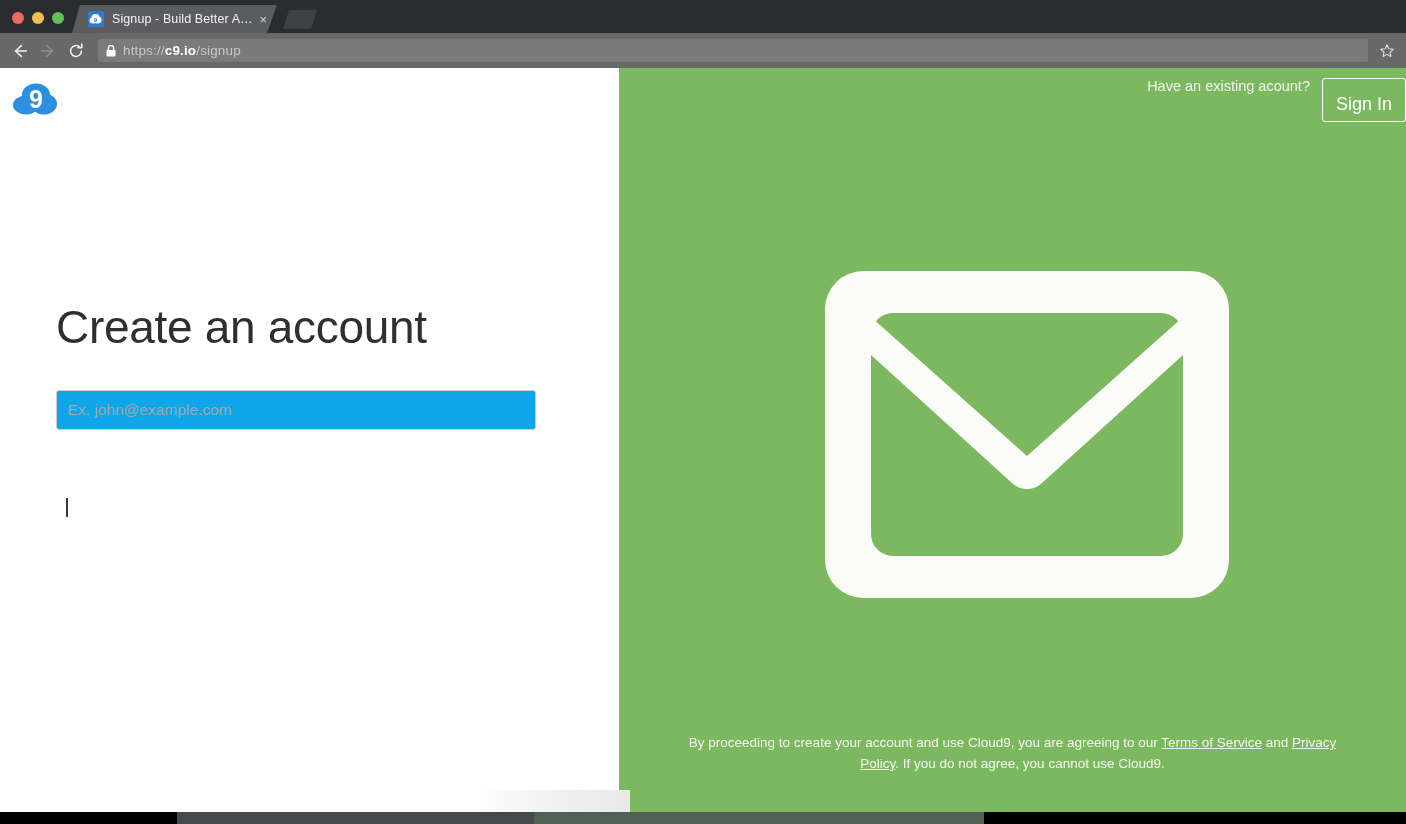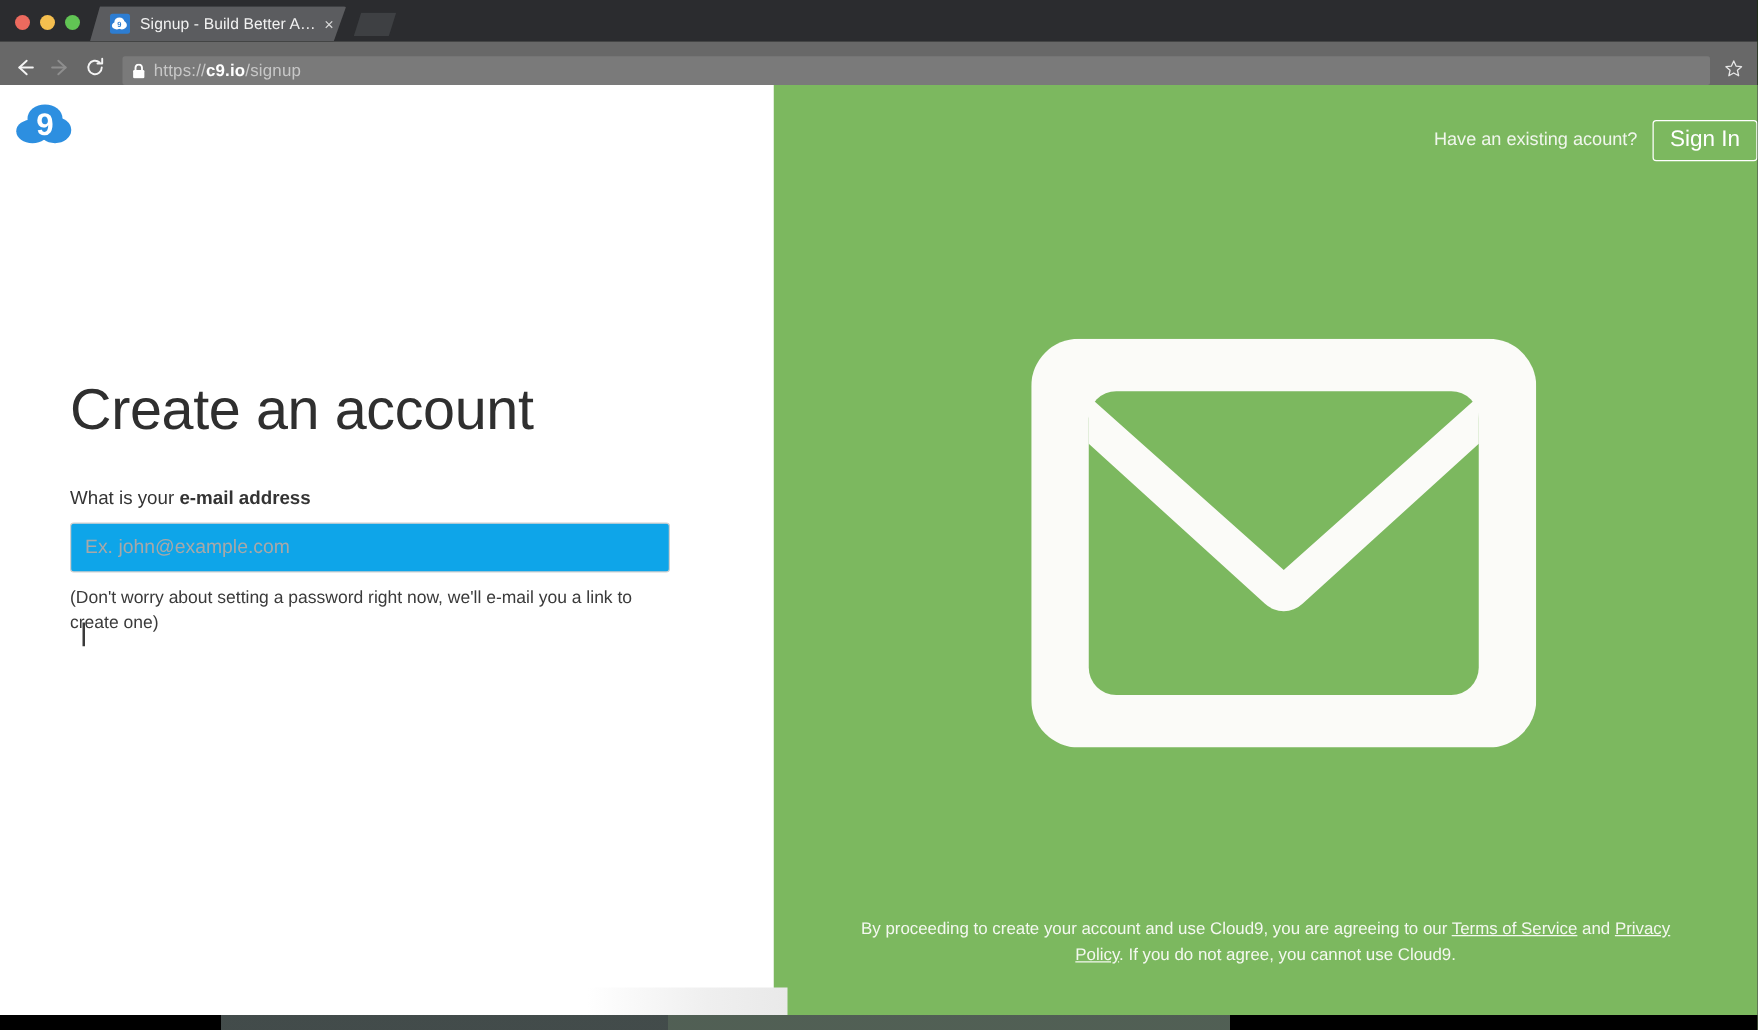--- a/index.html
+++ b/index.html
@@ -77,21 +77,21 @@
     background: #3e4043;
     margin-left: 6px;
     margin-bottom: 4px;
     clip-path: polygon(6px 0, 100% 0, calc(100% - 6px) 100%, 0 100%);
   }
 
   .toolbar {
     height: 35px;
     background: #686868;
     display: flex;
-    align-items: flex-end;
+    align-items: center;
     padding: 0 6px;
   }
   .nav-btn {
     width: 28px; height: 28px;
     display: flex; align-items: center; justify-content: center;
     flex: 0 0 auto;
   }
   .nav-btn svg { display: block; }
 
   .omnibox {
@@ -223,37 +223,37 @@
     width: 787px;
     height: 756px;
     background: #7cb85f;
     position: relative;
     flex: 0 0 auto;
   }
 
   .signin-row {
     position: absolute;
     right: 0;
-    top: 28px;
-    display: flex;
-    align-items: center;
+    top: 10px;
+    display: flex;
+    align-items: flex-start;
   }
   .signin-text {
     color: #f0f6ec;
     font-size: 14.5px;
     margin-right: 12px;
   }
   .signin-btn {
     border: 1px solid #ffffff;
     border-radius: 3px;
     background: transparent;
     color: #ffffff;
     font-size: 18px;
     font-family: "Liberation Sans", sans-serif;
-    padding: 5px 13px 7px;
+    padding: 16px 13px 7px;
     cursor: pointer;
     line-height: 1.05;
   }
 
   .envelope {
     position: absolute;
     left: 206px;
     top: 203px;
     width: 404px;
     height: 327px;
@@ -380,27 +380,25 @@
           <ellipse cx="32" cy="23" rx="13" ry="10.5" fill="#2d8fe0"></ellipse>
           <ellipse cx="24" cy="14" rx="14" ry="11.5" fill="#2d8fe0"></ellipse>
           <text x="24" y="27" font-family="Liberation Sans, sans-serif" font-size="25" font-weight="bold" fill="#ffffff" text-anchor="middle">9</text>
         </svg>
       </div>
 
       <div class="form-wrap">
 
         <h1 class="headline">Create an account</h1>
 
-        <div class="field-label"><span>What is your </span><b>e-mail address</b></div>
 
         <input class="email-input" type="text" placeholder="Ex. john@example.com" style="">
 
         <div class="caret"></div>
 
-        <div class="helper">(Don't worry about setting a password right now, we'll e-mail you a link to create one)</div>
       </div>
 
       <button class="next-btn">
         <span>Next</span>
         <span class="chev">›</span>
       </button>
     </div>
 
     <div class="right">
 

